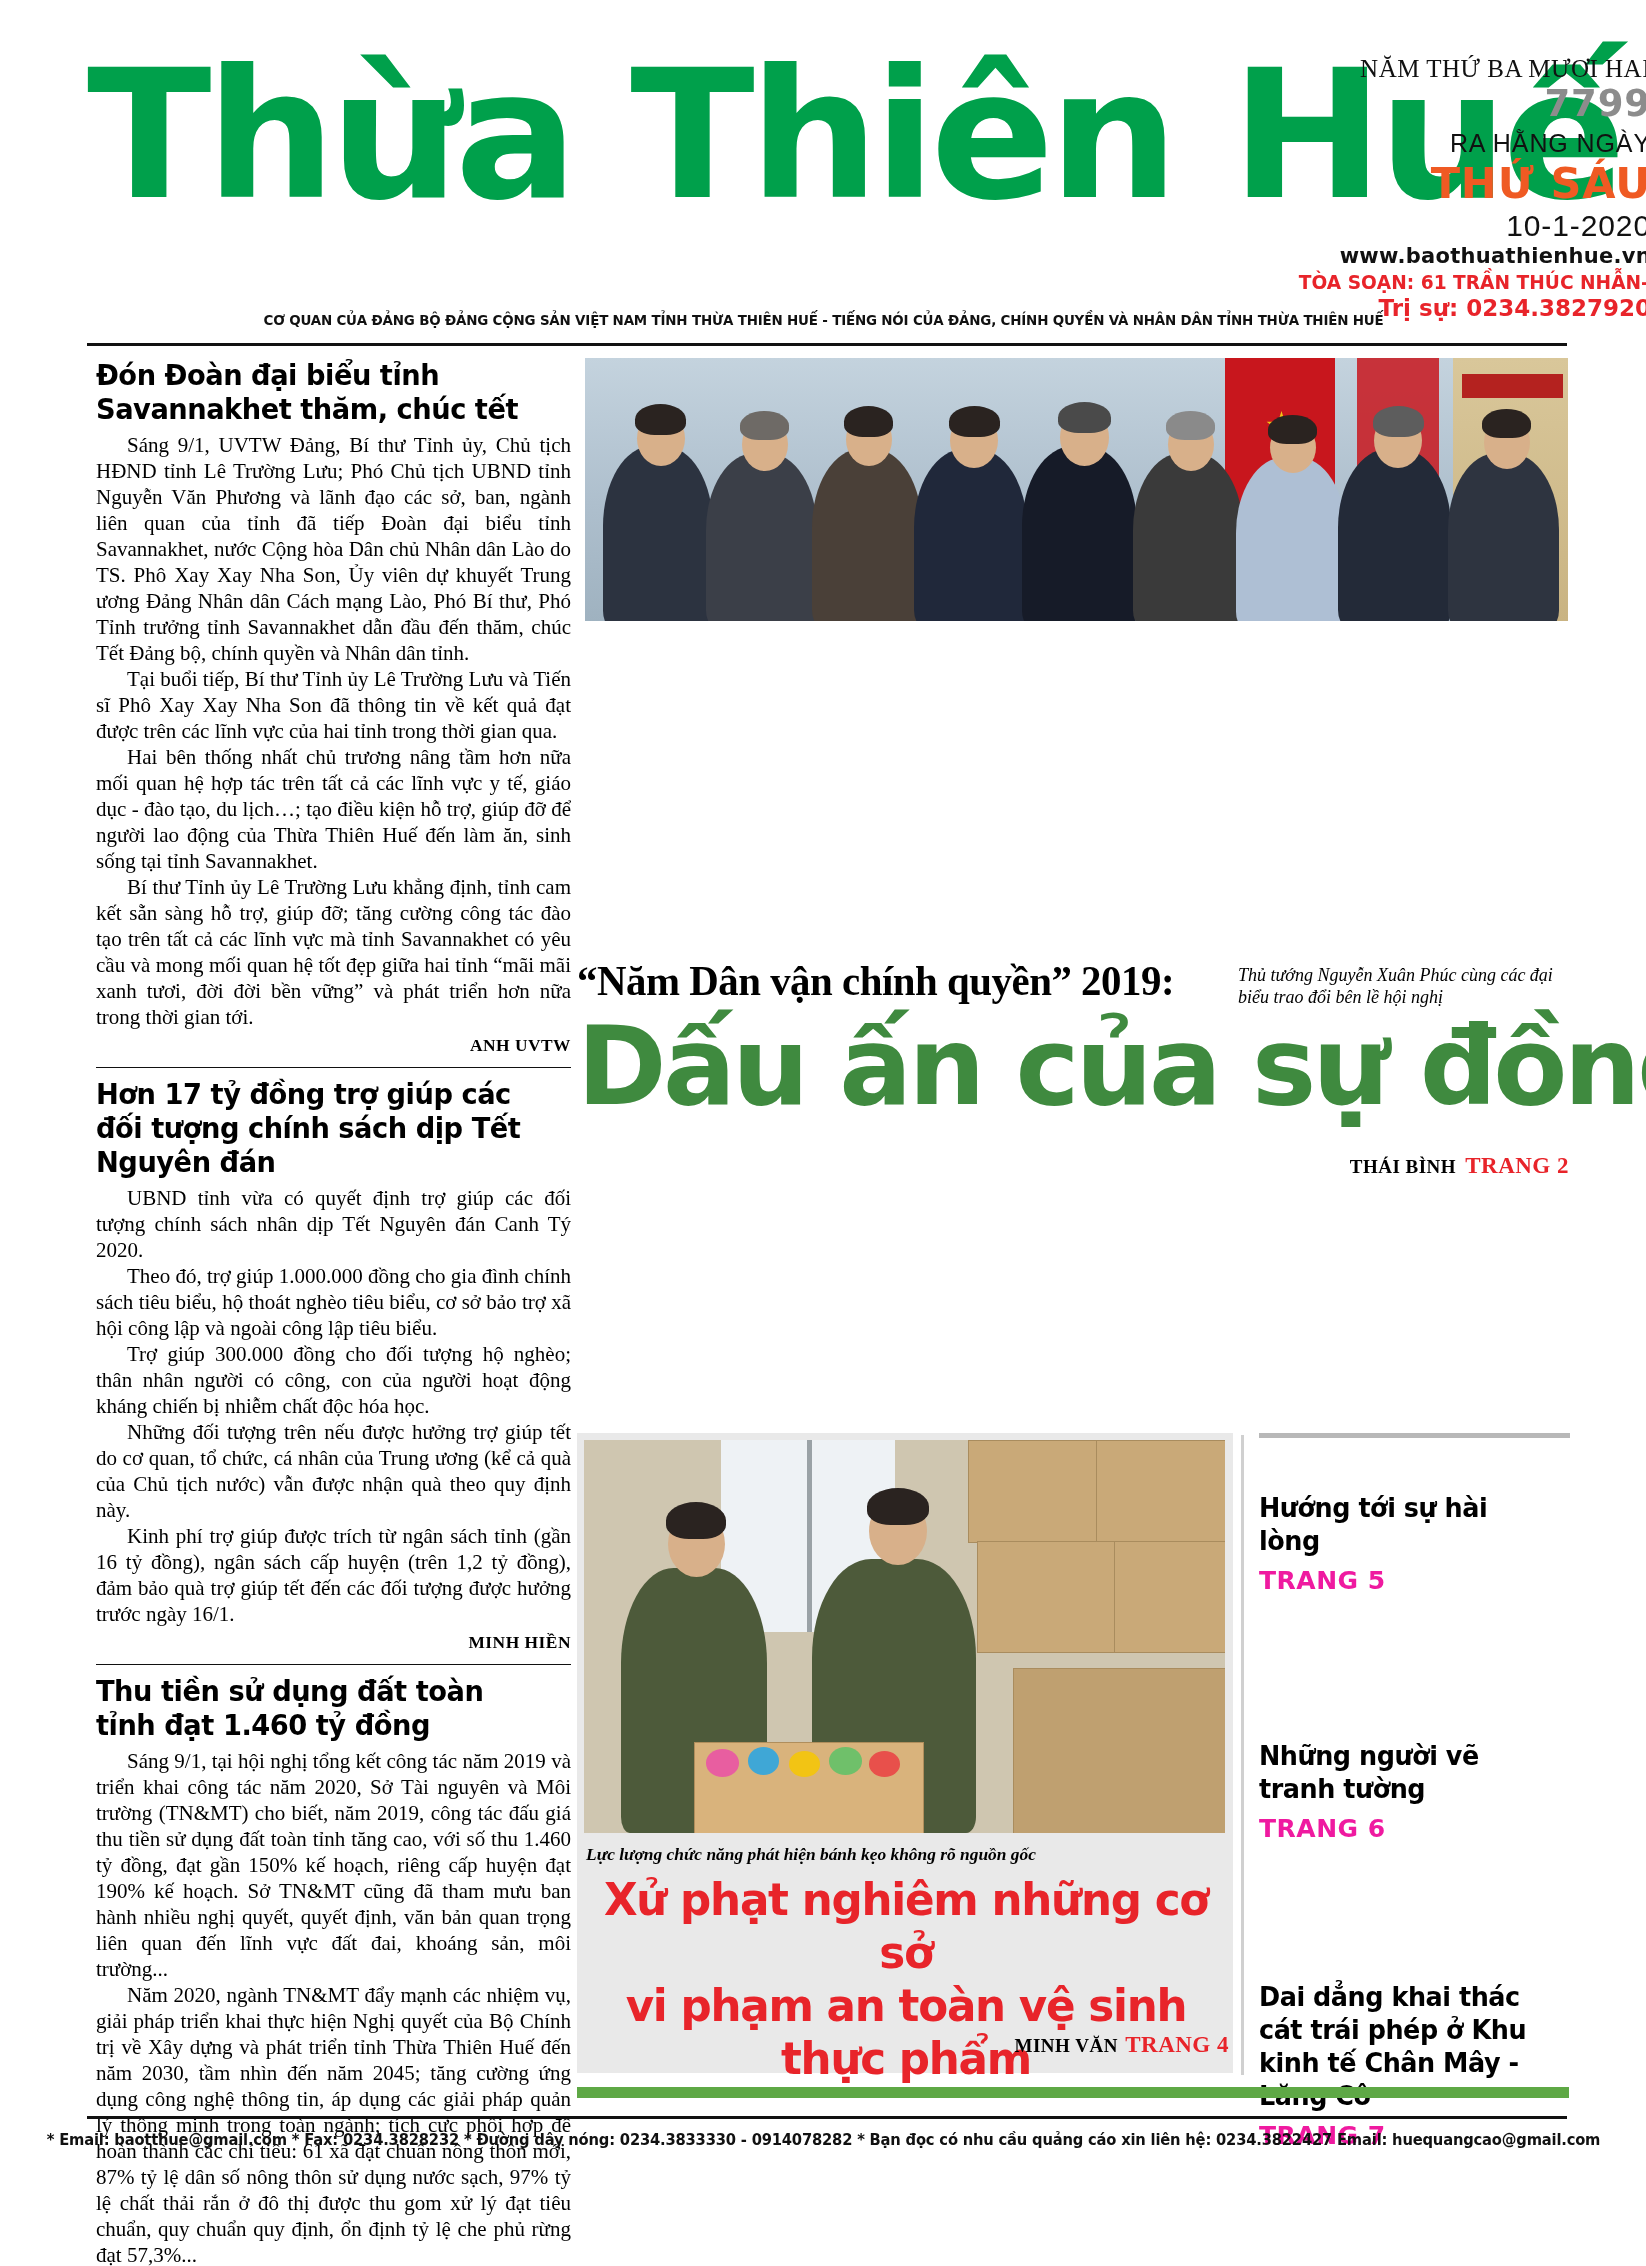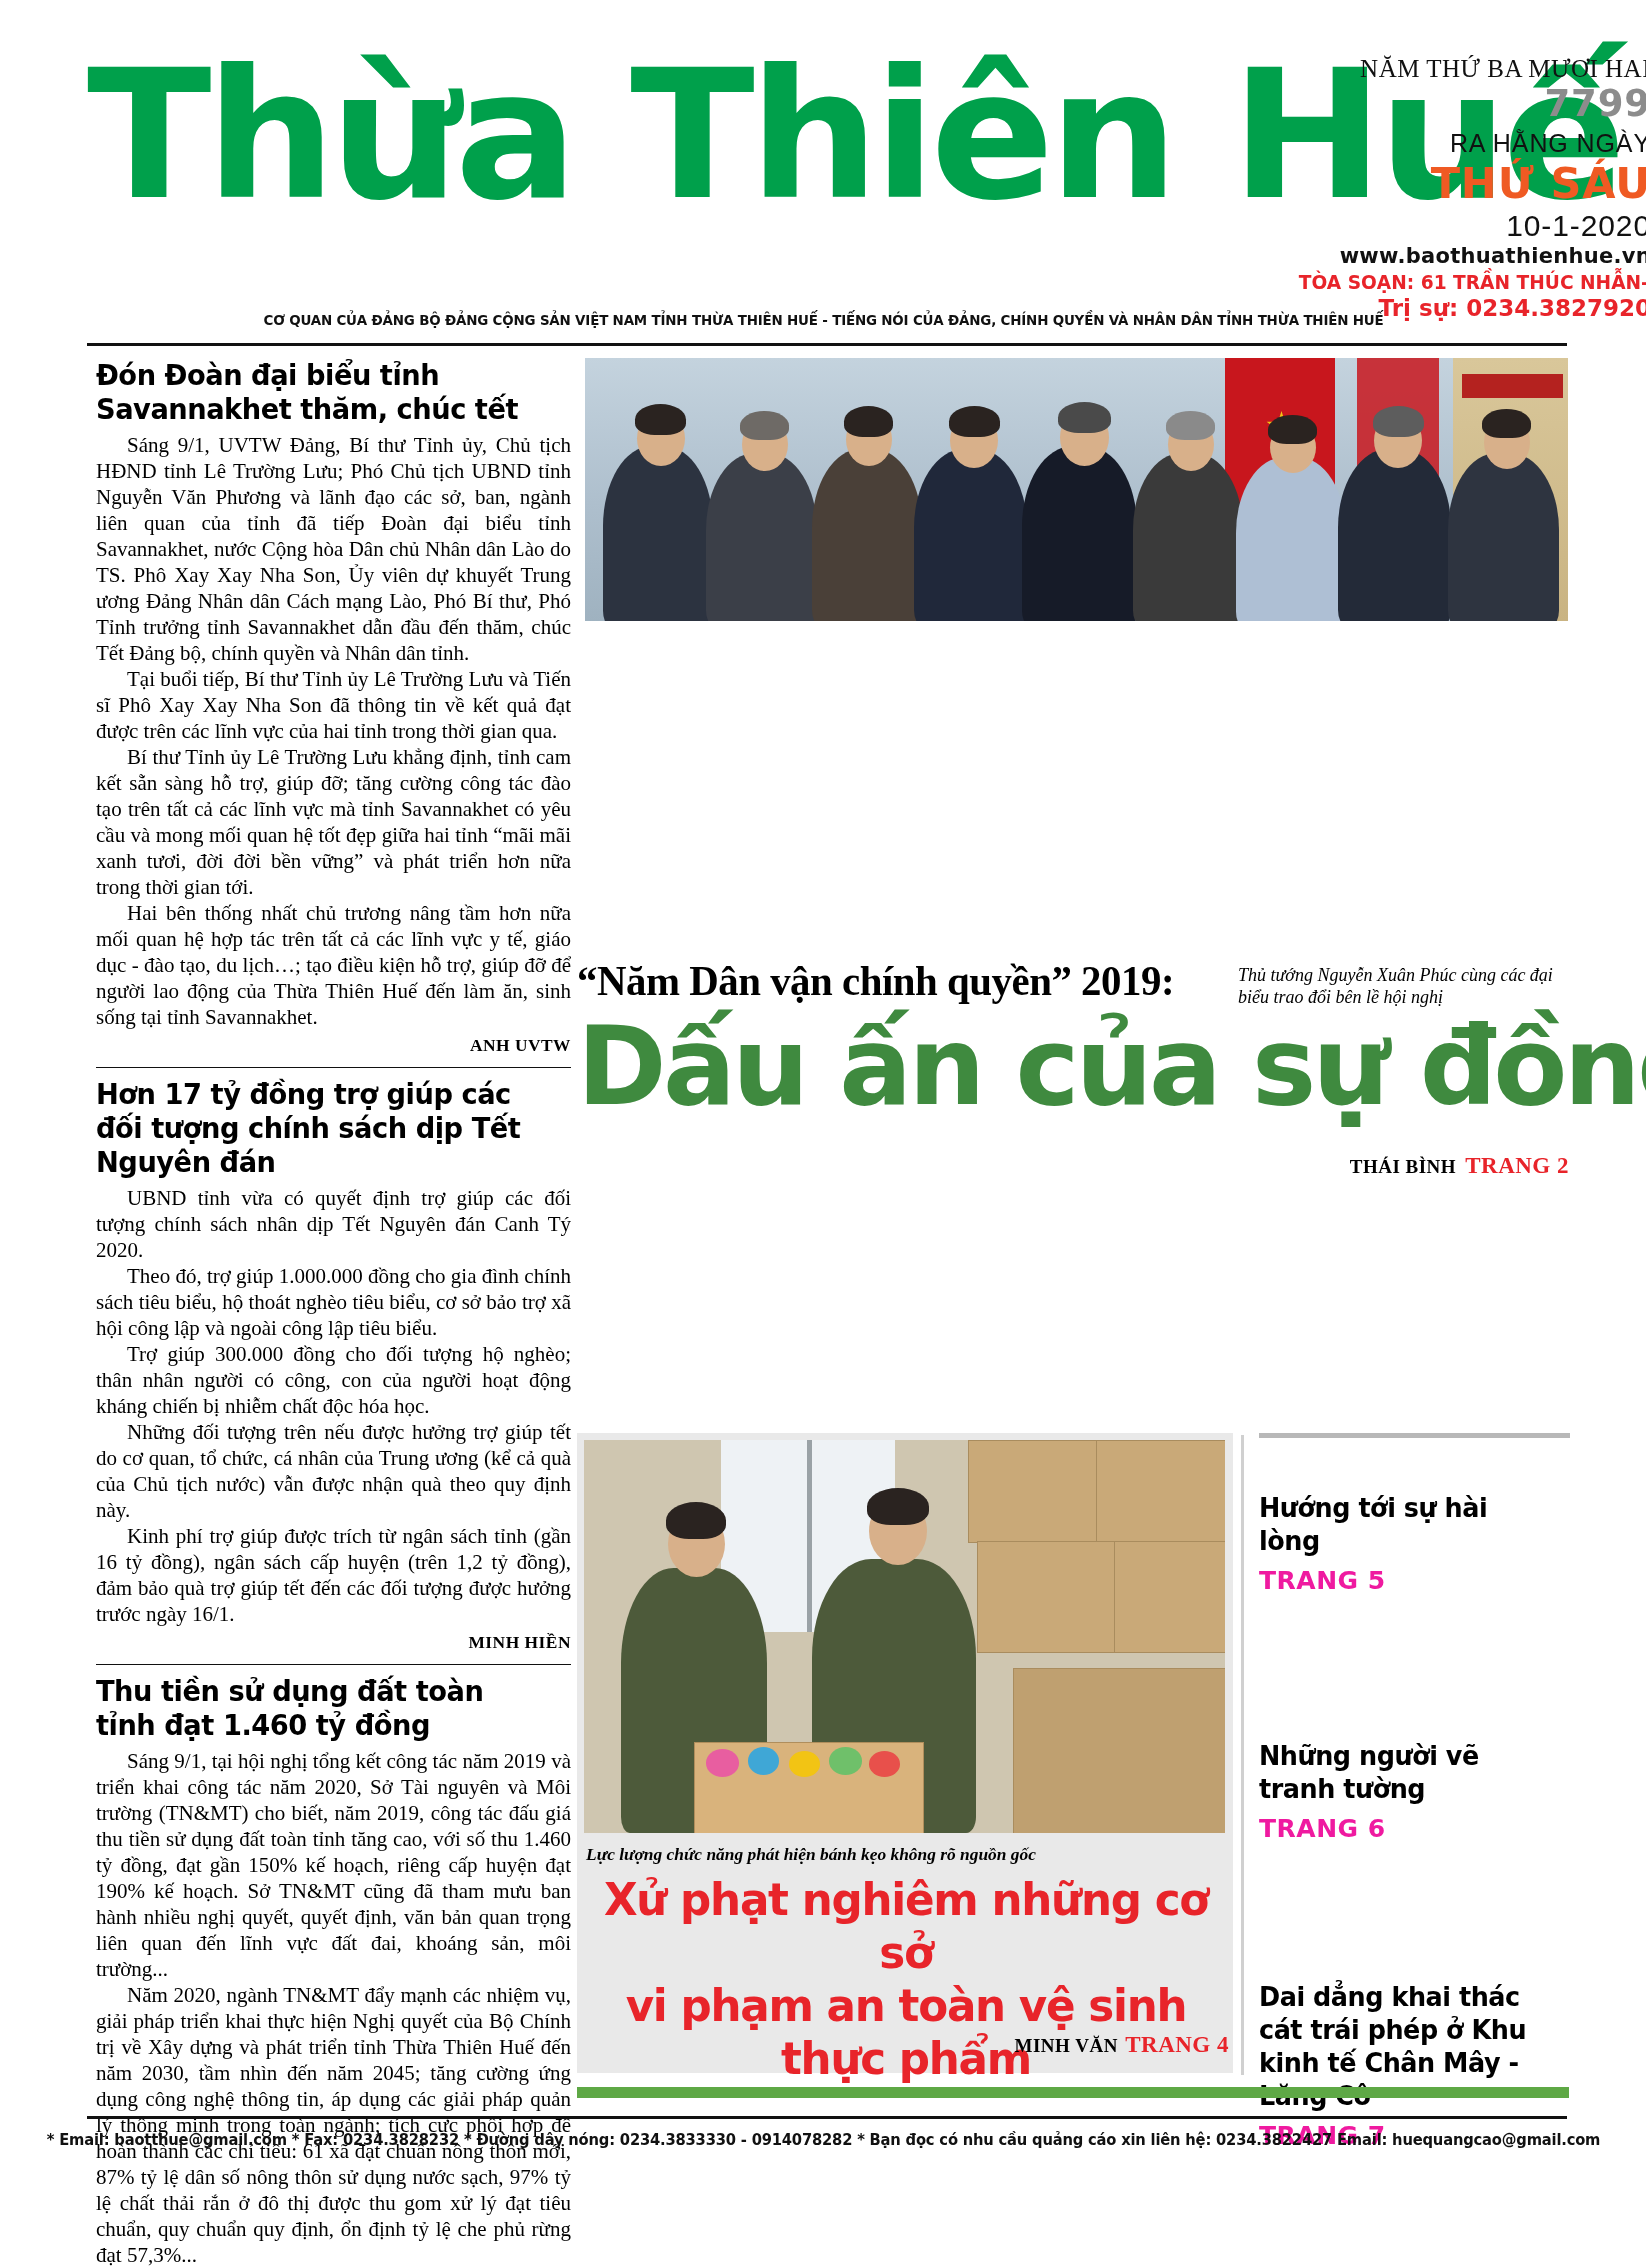--- a/index.html
+++ b/index.html
@@ -240,22 +240,22 @@
     <div class="mh-tagline">CƠ QUAN CỦA ĐẢNG BỘ ĐẢNG CỘNG SẢN VIỆT NAM TỈNH THỪA THIÊN HUẾ - TIẾNG NÓI CỦA ĐẢNG, CHÍNH QUYỀN VÀ NHÂN DÂN TỈNH THỪA THIÊN HUẾ</div>
   </div>
   <div class="rule-top"></div>
 
   <div class="col-left">
 
     <div>
       <h2 class="art-head">Đón Đoàn đại biểu tỉnh Savannakhet thăm, chúc tết</h2>
       <p class="art-p">Sáng 9/1, UVTW Đảng, Bí thư Tỉnh ủy, Chủ tịch HĐND tỉnh Lê Trường Lưu; Phó Chủ tịch UBND tỉnh Nguyễn Văn Phương và lãnh đạo các sở, ban, ngành liên quan của tỉnh đã tiếp Đoàn đại biểu tỉnh Savannakhet, nước Cộng hòa Dân chủ Nhân dân Lào do TS. Phô Xay Xay Nha Son, Ủy viên dự khuyết Trung ương Đảng Nhân dân Cách mạng Lào, Phó Bí thư, Phó Tỉnh trưởng tỉnh Savannakhet dẫn đầu đến thăm, chúc Tết Đảng bộ, chính quyền và Nhân dân tỉnh.</p>
       <p class="art-p">Tại buổi tiếp, Bí thư Tỉnh ủy Lê Trường Lưu và Tiến sĩ Phô Xay Xay Nha Son đã thông tin về kết quả đạt được trên các lĩnh vực của hai tỉnh trong thời gian qua.</p>
+      <p class="art-p">Hai bên thống nhất chủ trương nâng tầm hơn nữa mối quan hệ hợp tác trên tất cả các lĩnh vực y tế, giáo dục - đào tạo, du lịch…; tạo điều kiện hỗ trợ, giúp đỡ để người lao động của Thừa Thiên Huế đến làm ăn, sinh sống tại tỉnh Savannakhet.</p>
       <p class="art-p">Bí thư Tỉnh ủy Lê Trường Lưu khẳng định, tỉnh cam kết sẵn sàng hỗ trợ, giúp đỡ; tăng cường công tác đào tạo trên tất cả các lĩnh vực mà tỉnh Savannakhet có yêu cầu và mong mối quan hệ tốt đẹp giữa hai tỉnh “mãi mãi xanh tươi, đời đời bền vững” và phát triển hơn nữa trong thời gian tới.</p>
-      <p class="art-p">Hai bên thống nhất chủ trương nâng tầm hơn nữa mối quan hệ hợp tác trên tất cả các lĩnh vực y tế, giáo dục - đào tạo, du lịch…; tạo điều kiện hỗ trợ, giúp đỡ để người lao động của Thừa Thiên Huế đến làm ăn, sinh sống tại tỉnh Savannakhet.</p>
       <p class="byline">ANH UVTW</p>
     </div>
 
     <hr class="hr-sep">
 
     <div>
       <h2 class="art-head">Hơn 17 tỷ đồng trợ giúp các đối tượng chính sách dịp Tết Nguyên đán</h2>
       <p class="art-p">UBND tỉnh vừa có quyết định trợ giúp các đối tượng chính sách nhân dịp Tết Nguyên đán Canh Tý 2020.</p>
       <p class="art-p">Theo đó, trợ giúp 1.000.000 đồng cho gia đình chính sách tiêu biểu, hộ thoát nghèo tiêu biểu, cơ sở bảo trợ xã hội công lập và ngoài công lập tiêu biểu.</p>
       <p class="art-p">Trợ giúp 300.000 đồng cho đối tượng hộ nghèo; thân nhân người có công, con của người hoạt động kháng chiến bị nhiễm chất độc hóa học.</p>

